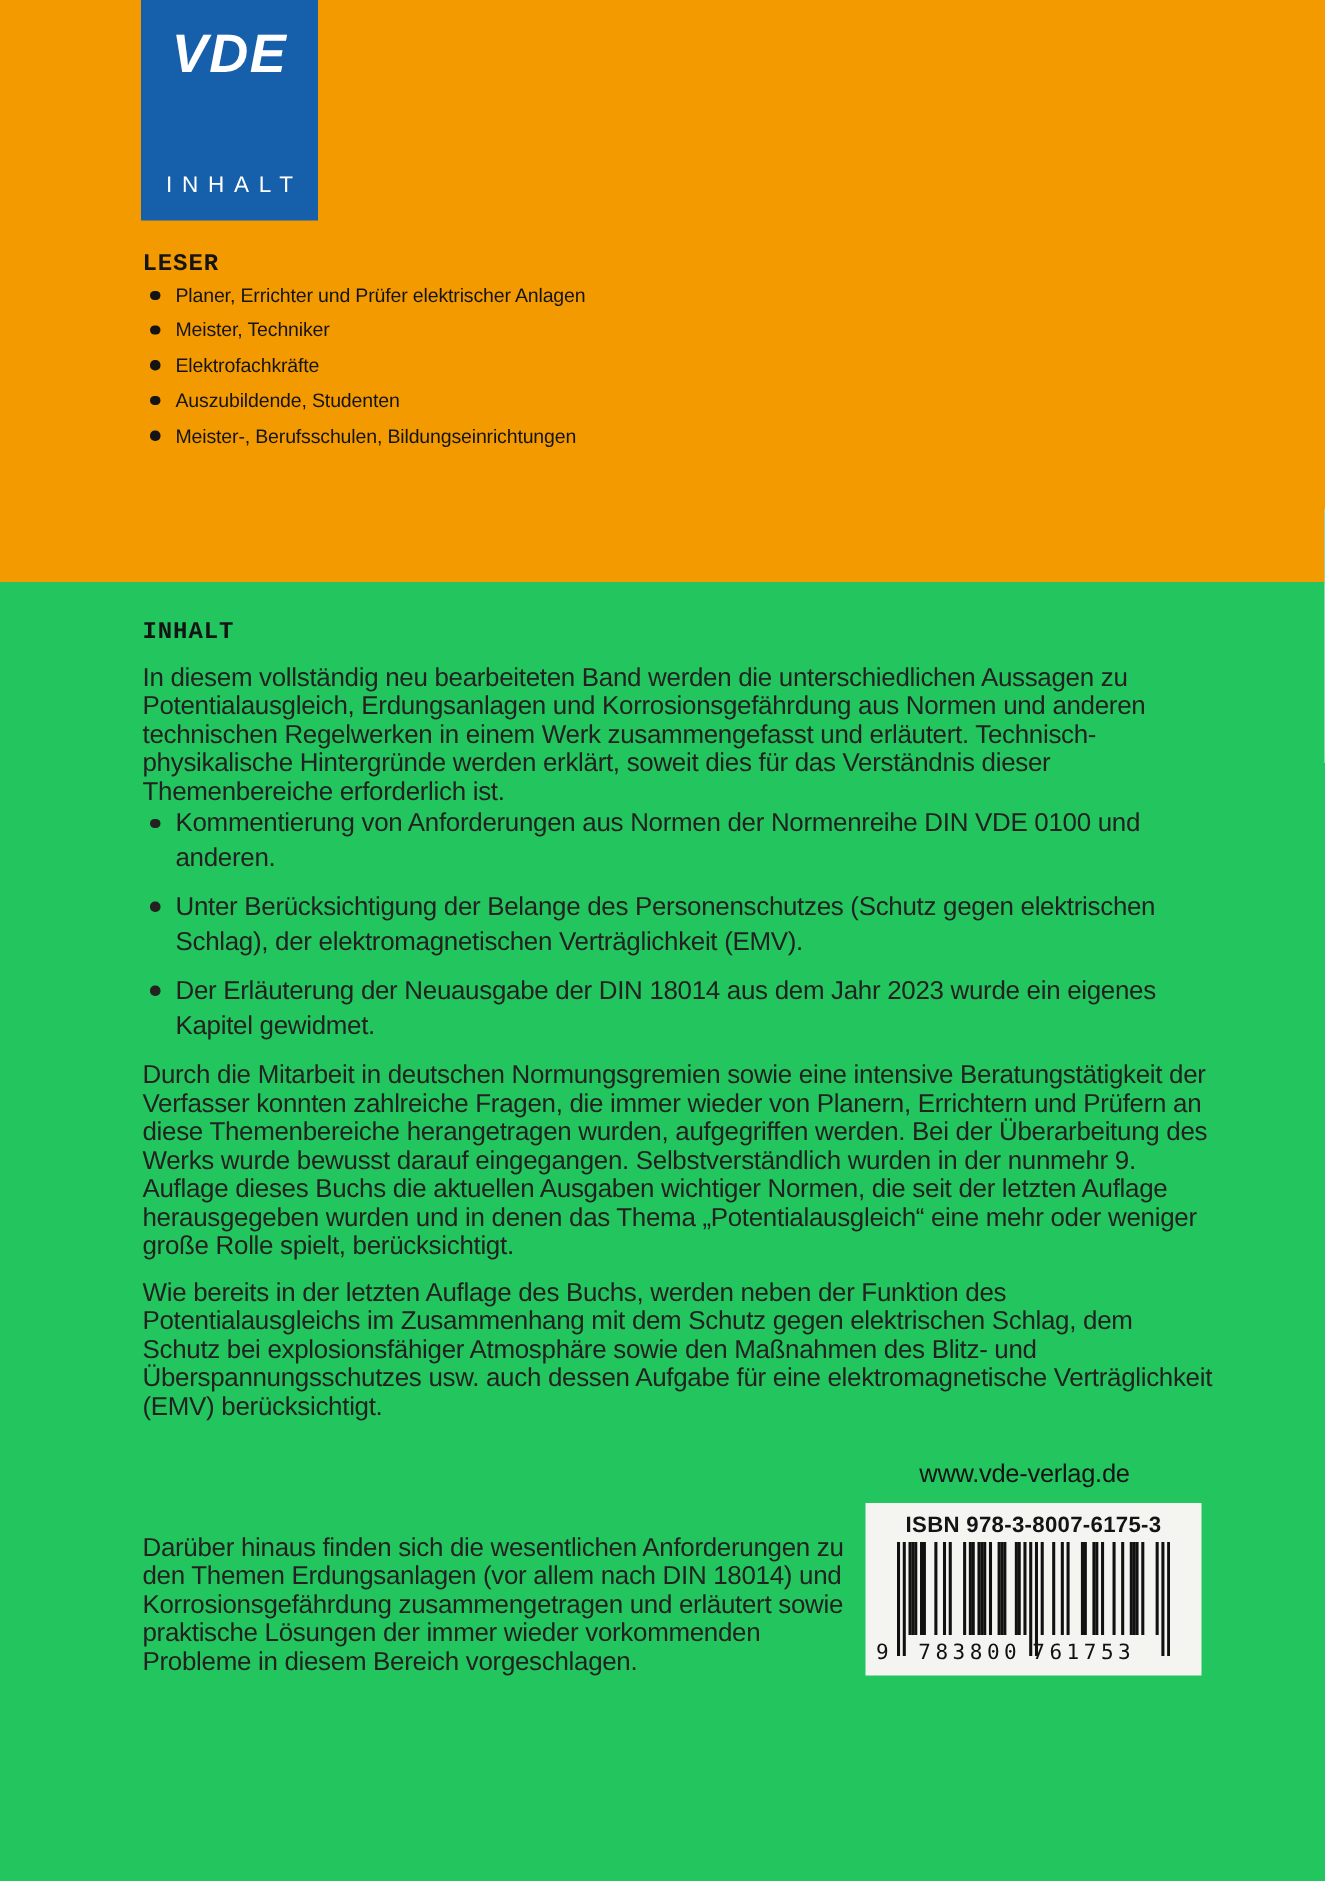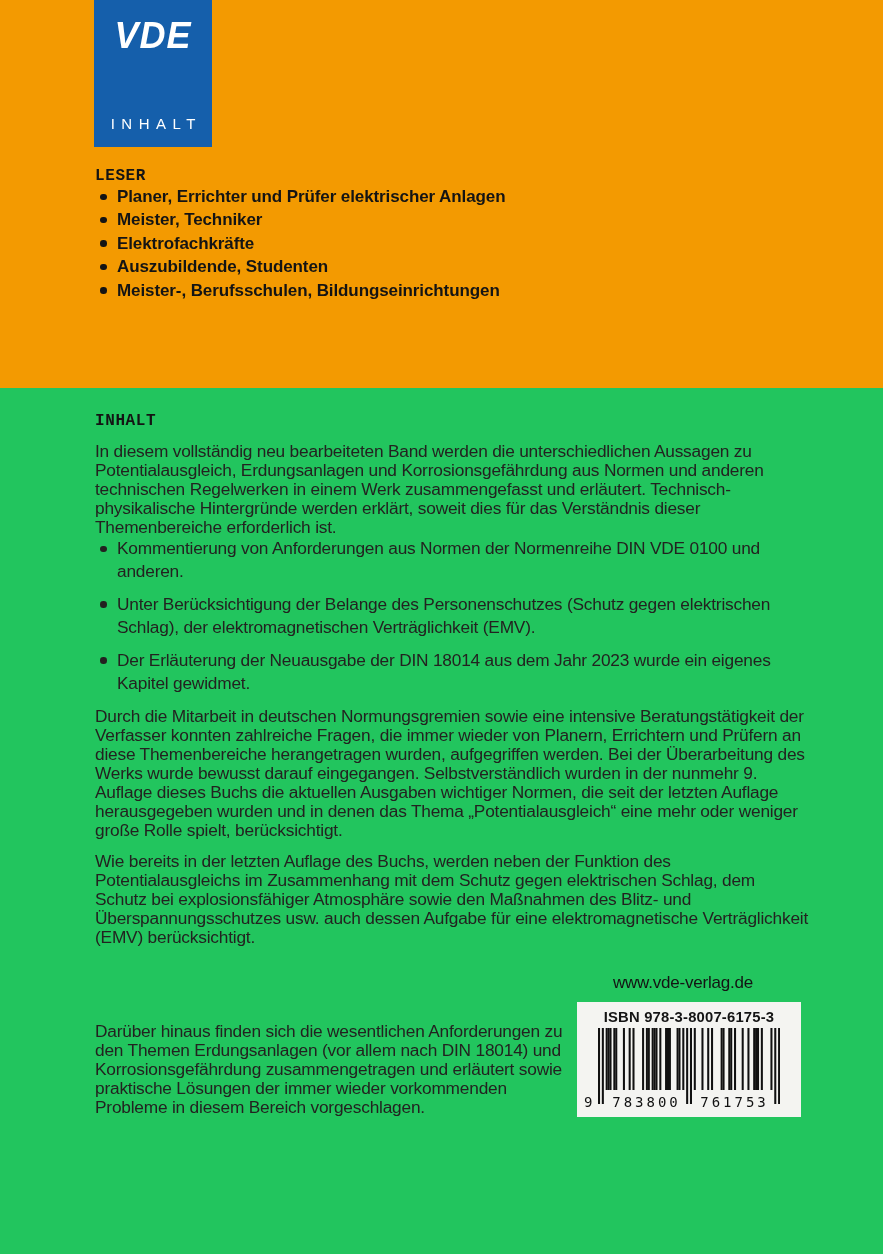--- a/index.html
+++ b/index.html
@@ -36,22 +36,22 @@
   }
   .leser-block { position:absolute; left:95px; top:167px; right:60px; }
   .band-heading {
     margin:0; color:#141414;
     font-size:16px; font-weight:bold; letter-spacing:0.6px;font-family:Liberation Mono, monospace;
   }
   ul.plain { list-style:none; margin:0; padding:0; }
   .leser-list { margin-top:8px; }
   .leser-list li {
     position:relative; padding-left:22px;
-    color:#141414; font-weight:bold;
-    font-size:17px; line-height:23.4px;
+    color:#141414; font-weight:normal;
+    font-size:13px; line-height:23.4px;
     letter-spacing:-0.1px;
   }
   .dot {
     position:absolute; left:5px; top:8.5px;
     width:6.5px; height:6.5px; border-radius:50%;
     background:#141414;
   }
 
   
   .content {
@@ -94,21 +94,21 @@
   .barcode-wrap { position:relative; width:184px; height:82px; margin:3px auto 0; }
   .barcode-wrap svg { position:absolute; left:1px; top:0; fill:#111111; }
   .bc-digits {
     position:absolute; bottom:0;
     font-family:"DejaVu Sans Mono", monospace;
     font-size:14px; letter-spacing:3px; text-indent:3px;
     color:#111111; text-align:center;
   }
   .bc-prefix { left:-13px; width:14px; text-align:left; text-indent:0; letter-spacing:0; }
   .bc-group1 { left:9px;  width:78px; }
-  .bc-group2 { left:97px; width:78px; }
+  .bc-group2 { left:85px; width:78px; }
 </style>
 </head>
 <body>
 
 <div class="cover">
 
   <div class="top-band">
     <div class="logo">
       <div class="logo-vde">VDE</div>
       <div class="logo-verlag">INHALT</div>

